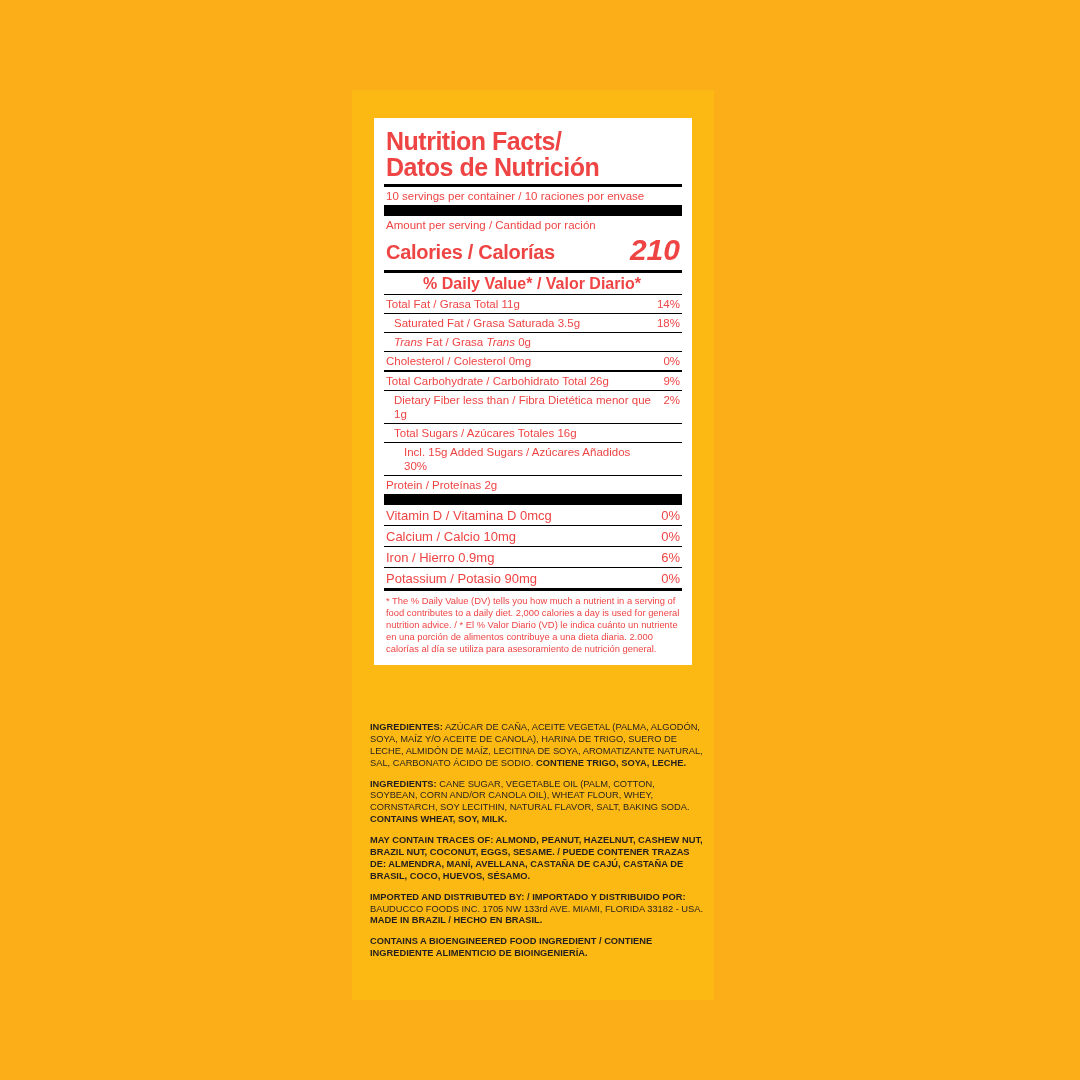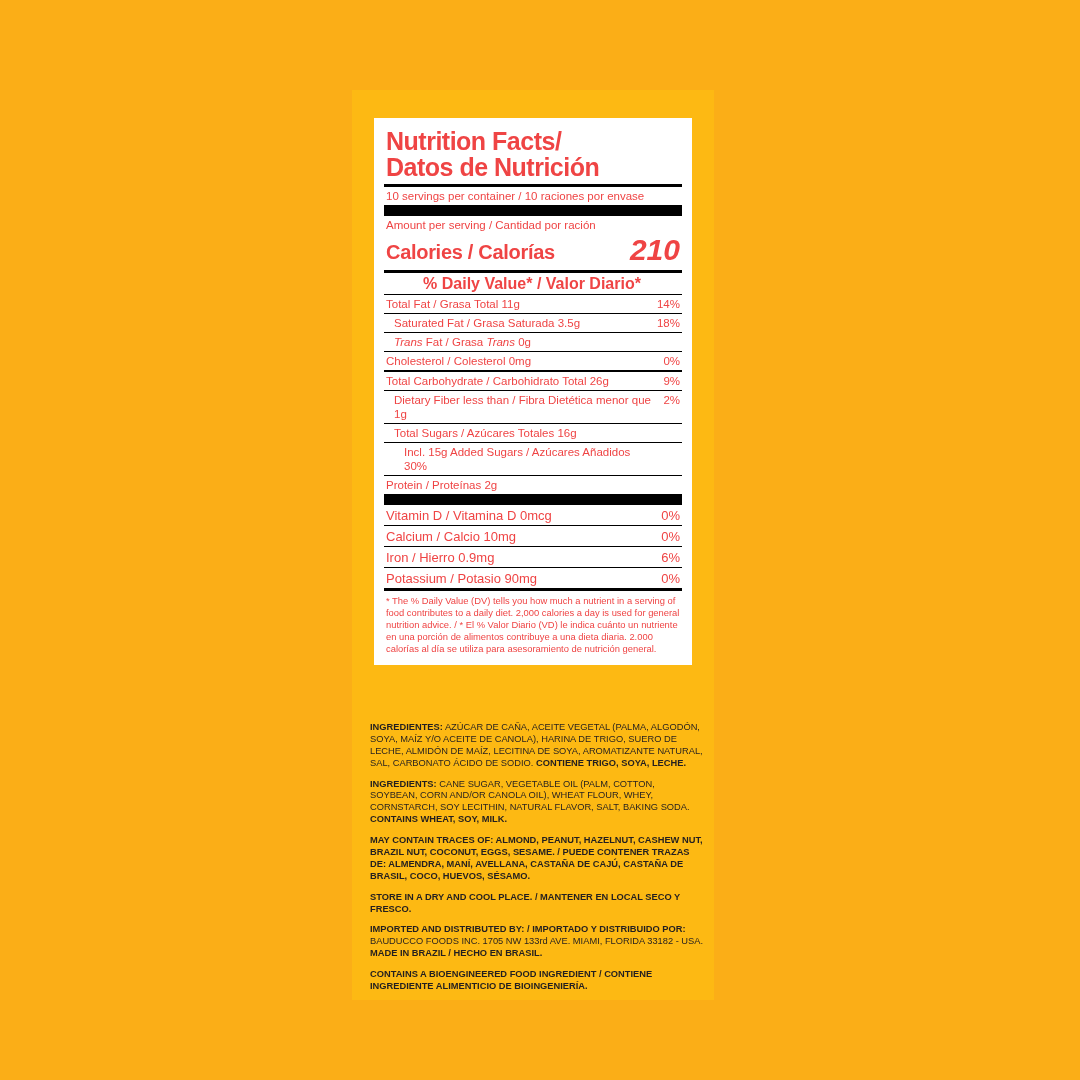--- a/index.html
+++ b/index.html
@@ -205,21 +205,20 @@
   </div>
 
   <div class="ing-block">
     <p>
       <span class="hd">INGREDIENTES:</span><span> AZÚCAR DE CAÑA, ACEITE VEGETAL (PALMA, ALGODÓN, SOYA, MAÍZ Y/O ACEITE DE CANOLA), HARINA DE TRIGO, SUERO DE LECHE, ALMIDÓN DE MAÍZ, LECITINA DE SOYA, AROMATIZANTE NATURAL, SAL, CARBONATO ÁCIDO DE SODIO. </span><span class="hd">CONTIENE TRIGO, SOYA, LECHE.</span>
     </p>
     <p>
       <span class="hd">INGREDIENTS:</span><span> CANE SUGAR, VEGETABLE OIL (PALM, COTTON, SOYBEAN, CORN AND/OR CANOLA OIL), WHEAT FLOUR, WHEY, CORNSTARCH, SOY LECITHIN, NATURAL FLAVOR, SALT, BAKING SODA. </span><span class="hd">CONTAINS WHEAT, SOY, MILK.</span>
     </p>
     <p class="hd">MAY CONTAIN TRACES OF: ALMOND, PEANUT, HAZELNUT, CASHEW NUT, BRAZIL NUT, COCONUT, EGGS, SESAME. / PUEDE CONTENER TRAZAS DE: ALMENDRA, MANÍ, AVELLANA, CASTAÑA DE CAJÚ, CASTAÑA DE BRASIL, COCO, HUEVOS, SÉSAMO.</p>
-    <p class="hd">STORE IN A DRY AND COOL PLACE. / MANTENER EN LOCAL SECO Y FRESCO.</p>
     <p>
       <span class="hd">IMPORTED AND DISTRIBUTED BY: / IMPORTADO Y DISTRIBUIDO POR:</span><br>
       <span>BAUDUCCO FOODS INC. 1705 NW 133rd AVE. MIAMI, FLORIDA 33182 - USA. </span><span class="hd">MADE IN BRAZIL / HECHO EN BRASIL.</span>
     </p>
     <p class="hd">CONTAINS A BIOENGINEERED FOOD INGREDIENT / CONTIENE INGREDIENTE ALIMENTICIO DE BIOINGENIERÍA.</p>
   </div>
 
 </div>
 
 </body></html>

